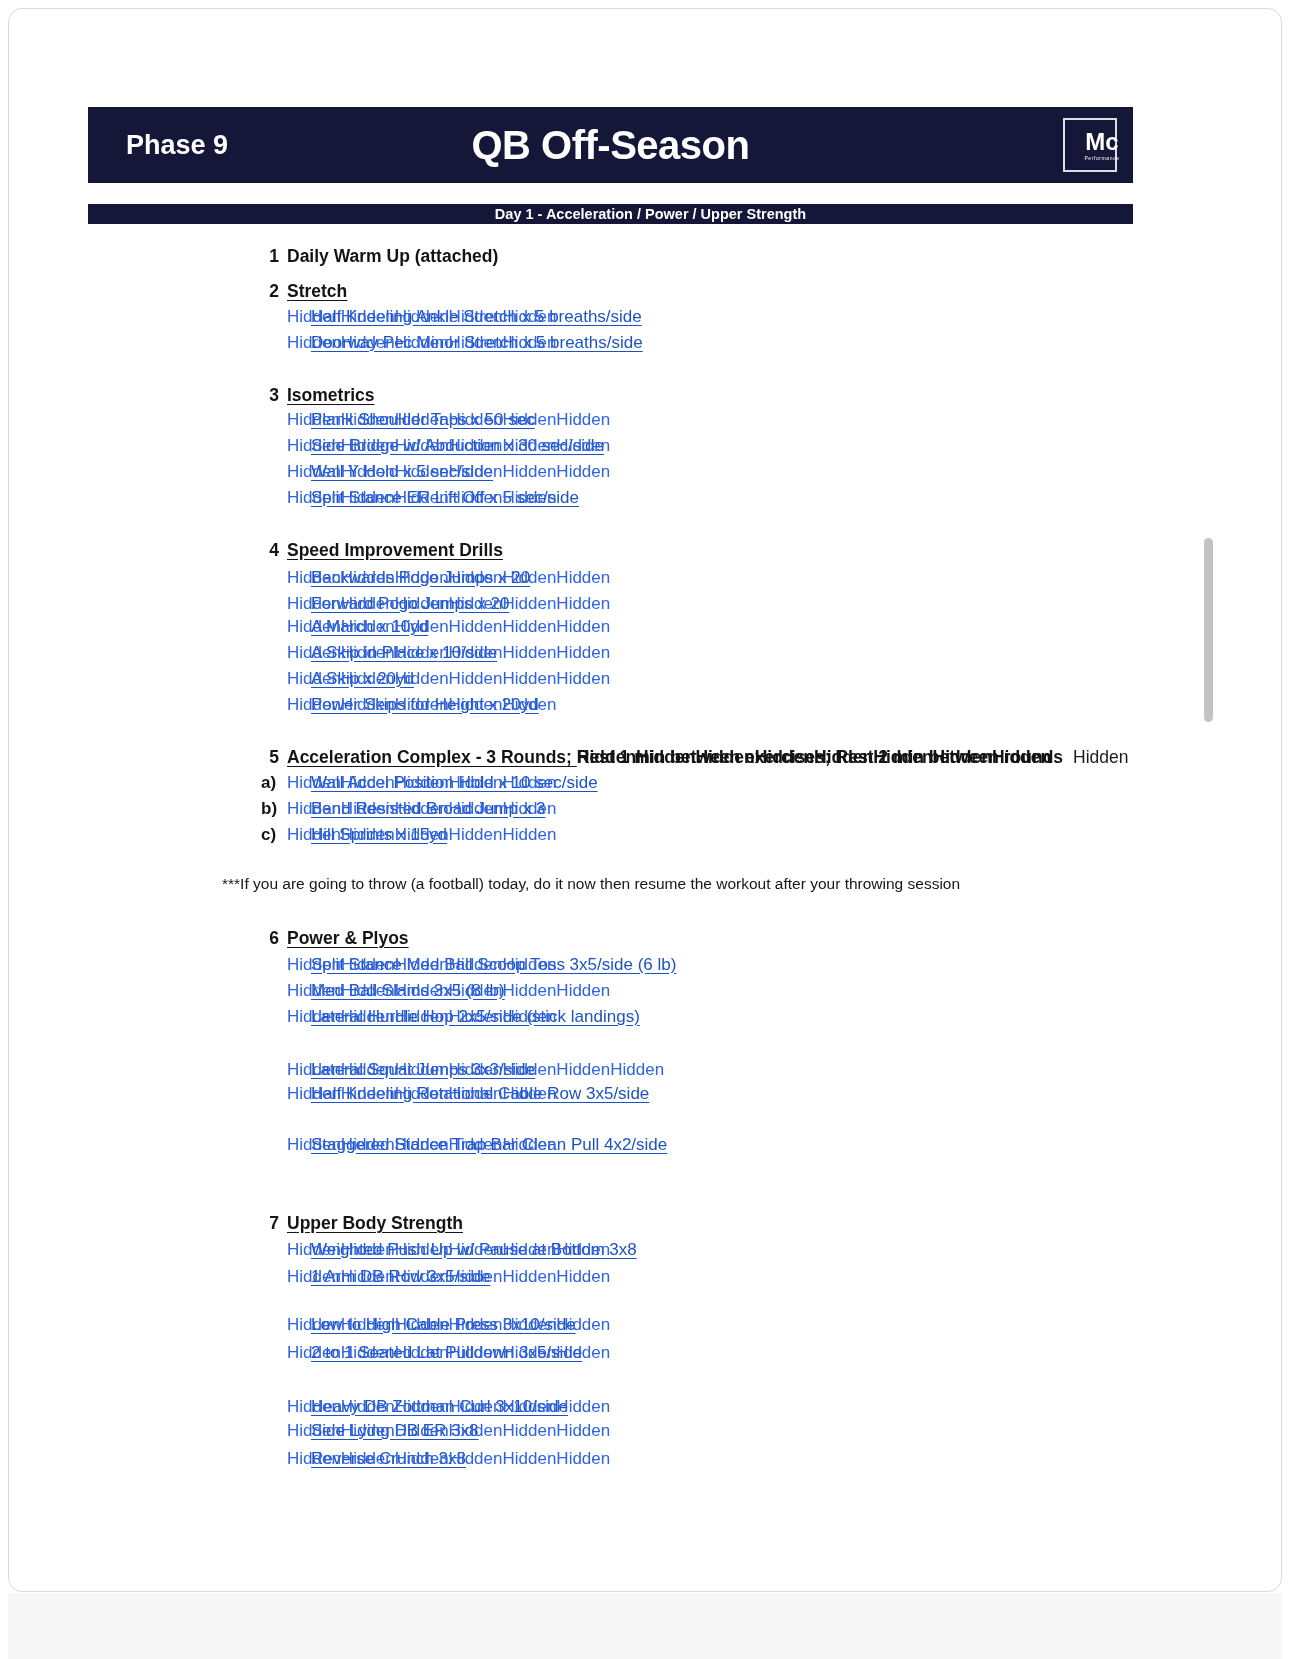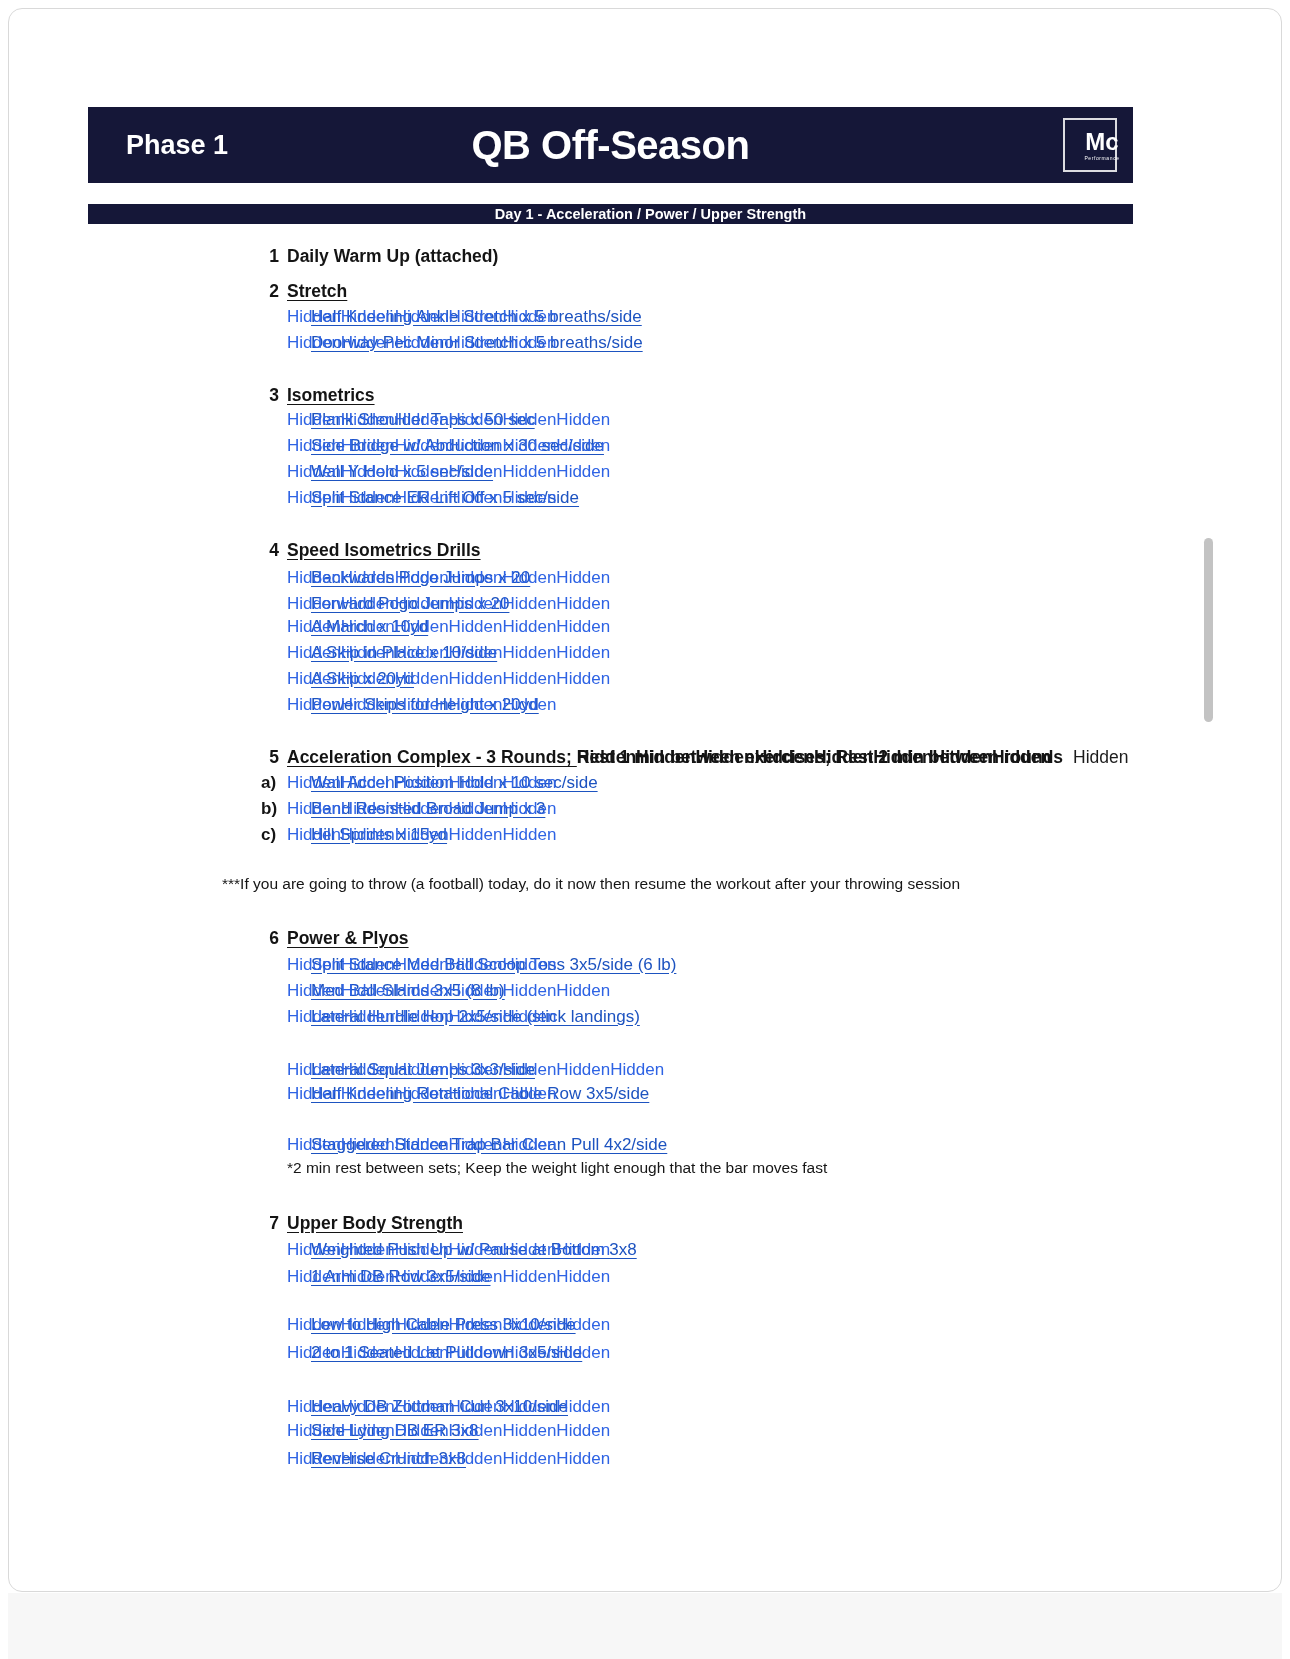--- a/index.html
+++ b/index.html
@@ -64,21 +64,21 @@
 </style>
 </head>
 <body>
 
 <div class="viewport">
   <div class="page-card"></div>
   <div class="below-page"></div>
 
   <div class="header-bar">
     <div class="title">QB Off-Season</div>
-    <div class="phase">Phase 1</div>
+    <div class="phase">Phase 9</div>
     <div class="logo-box">
       <div class="logo-main">Mc</div>
       <div class="logo-sub">Performance</div>
     </div>
   </div>
 
   <div class="day-bar">
     <span>Day 1 - Acceleration / Power / Upper Strength</span>
   </div>
 
@@ -112,21 +112,21 @@
   <div class="xline" style="top:460px">
     <span class="lk">Wall Y Hold x 5 sec/side</span>
     <span class="ov">HiddenHiddenHiddenHiddenHiddenHidden</span>
   </div>
   <div class="xline" style="top:486px">
     <span class="lk">Split Stance ER Lift Off x 5 sec/side</span>
     <span class="ov">HiddenHiddenHiddenHiddenHidden</span>
   </div>
 
   <div class="item-head" style="top:538px">
-    <span class="item-num">4</span><span class="u">Speed Isometrics Drills</span>
+    <span class="item-num">4</span><span class="u">Speed Improvement Drills</span>
   </div>
   <div class="xline" style="top:566px">
     <span class="lk">Backwards Pogo Jumps x 20</span>
     <span class="ov">HiddenHiddenHiddenHiddenHiddenHidden</span>
   </div>
   <div class="xline" style="top:592px">
     <span class="lk">Forward Pogo Jumps x 20</span>
     <span class="ov">HiddenHiddenHiddenHiddenHiddenHidden</span>
   </div>
   <div class="xline" style="top:615px">
@@ -187,21 +187,20 @@
     <span class="ov">HiddenHiddenHiddenHiddenHiddenHiddenHidden</span>
   </div>
   <div class="xline" style="top:1082px">
     <span class="lk">Half Kneeling Rotational Cable Row 3x5/side</span>
     <span class="ov">HiddenHiddenHiddenHiddenHidden</span>
   </div>
   <div class="xline" style="top:1133px">
     <span class="lk">Staggered Stance Trap Bar Clean Pull 4x2/side</span>
     <span class="ov">HiddenHiddenHiddenHiddenHidden</span>
   </div>
-  <div class="note" style="left:287px;top:1159px">*2 min rest between sets; Keep the weight light enough that the bar moves fast</div>
 
   <div class="item-head" style="top:1211px">
     <span class="item-num">7</span><span class="u">Upper Body Strength</span>
   </div>
   <div class="xline" style="top:1238px">
     <span class="lk">Weighted Push Up w/ Pause at Bottom 3x8</span>
     <span class="ov">HiddenHiddenHiddenHiddenHiddenHidden</span>
   </div>
   <div class="xline" style="top:1265px">
     <span class="lk">1 Arm DB Row 3x5/side</span>

